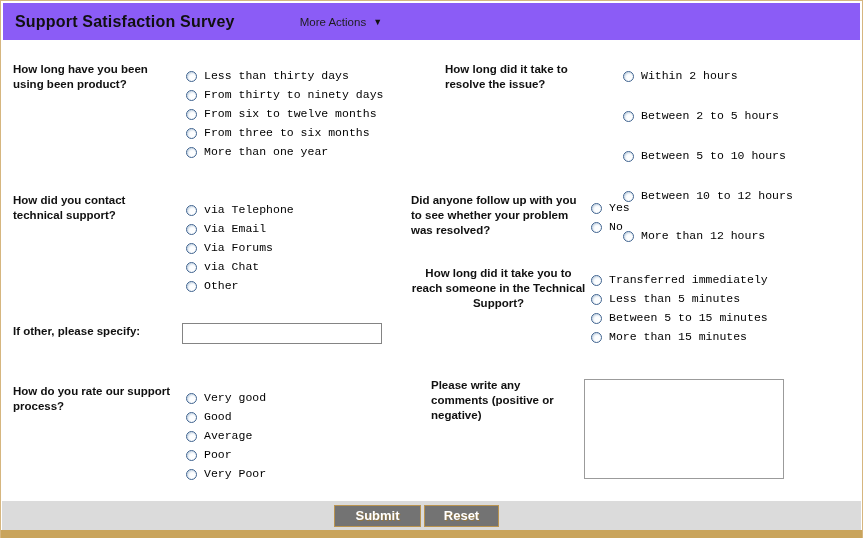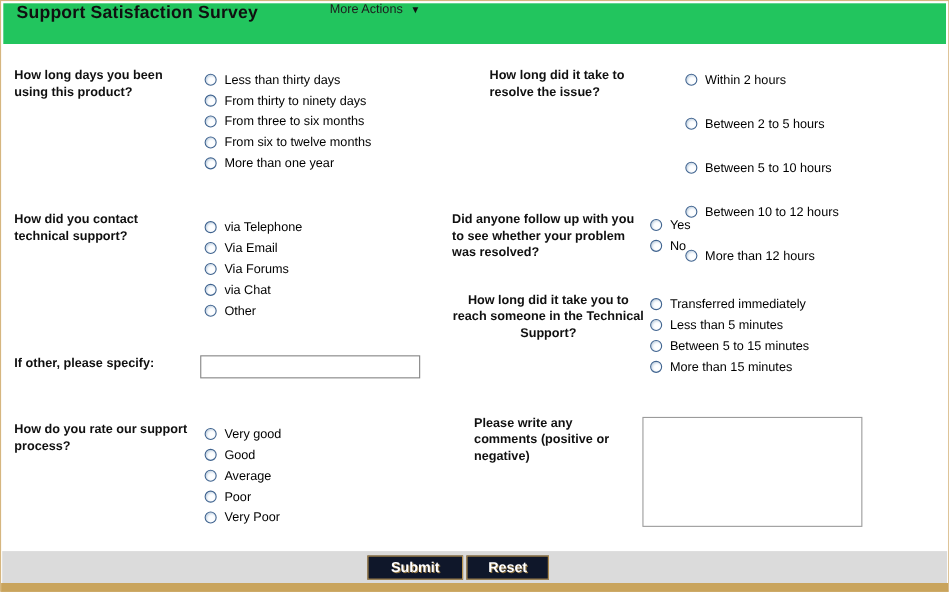--- a/index.html
+++ b/index.html
@@ -11,22 +11,22 @@
     overflow:hidden;
   }
   .page {
     position:absolute; inset:0;
     border:1px solid #D6B67F;
     background:#ffffff;
   }
   
   .header {
     position:absolute; left:2px; right:2px; top:2px; height:37px;
-    background:#22c55e;
-    display:flex; align-items:flex-start;
+    background:#8b5cf6;
+    display:flex; align-items:center;
   }
   .title {
     margin-left:12px;
     font-size:16px; font-weight:bold; color:#101010;
     letter-spacing:.2px;
   }
   .menu {
     margin-left:54px;
     font-size:11.5px; color:#1d1d1d;
     display:flex; align-items:center; gap:7px;
@@ -36,22 +36,22 @@
   .menu .arrow { font-size:9px; color:#111; }
 
   
   .qlabel {
     position:absolute;
     font-size:11.5px; font-weight:bold; color:#101010;
     line-height:15px;
   }
   .opts { position:absolute; display:flex; flex-direction:column; }
   .opt {
-    display:flex; align-items:center; gap:7px;
-    height:19px; cursor:pointer;
+    display:flex; align-items:flex-end; gap:7px;
+    height:19px; cursor:pointer;font-family:Liberation Mono, monospace;
   }
   .radio {
     width:11px; height:11px; flex:0 0 auto;
     border:1px solid #3F638F; border-radius:50%;
     background:#FDFEFF;
     box-shadow: inset 1px 1px 2px #C2D2E2;
   }
   .optlabel { font-size:11.5px; color:#000; white-space:nowrap; }
 
   .textinput {
@@ -70,21 +70,21 @@
   .w175 { width:175px; }
   .w140 { width:140px;margin-left:20px; }
 
   
   .footerband {
     position:absolute; left:1px; right:1px; top:500px; height:29px;
     background:#DBDBDB;
   }
   .btn {
     position:absolute; top:504px; height:22px;
-    background:#0f172a; border:1px solid #BA9450;
+    background:#737373; border:1px solid #BA9450;
     color:#fff; font-weight:bold; font-size:13px;
     font-family:"Liberation Sans", sans-serif;
     text-shadow:1px 1px 0 #91满7642;
     text-shadow:1px 1px 0 #917642;
     cursor:pointer; line-height:20px; text-align:center;
   }
   .btn-submit { left:333px; width:87px; }
   .btn-reset  { left:423px; width:75px; }
   .bottombar {
     position:absolute; left:0; right:0; top:529px; height:8px;
@@ -97,37 +97,37 @@
 <div class="page">
 
   <div class="header">
     <div class="title">Support Satisfaction Survey</div>
     <div class="menu">
       <span>More Actions</span>
       <span class="arrow">▼</span>
     </div>
   </div>
 
-  <div class="qlabel w165" style="left:12px; top:61px;">How long days you been using this product?</div>
+  <div class="qlabel w165" style="left:12px; top:61px;">How long have you been using been product?</div>
   <div class="opts" style="left:185px; top:62px;">
       <label class="opt">
         <span class="radio"></span>
         <span class="optlabel">Less than thirty days</span>
       </label>
       <label class="opt">
         <span class="radio"></span>
         <span class="optlabel">From thirty to ninety days</span>
       </label>
       <label class="opt">
         <span class="radio"></span>
+        <span class="optlabel">From six to twelve months</span>
+      </label>
+      <label class="opt">
+        <span class="radio"></span>
         <span class="optlabel">From three to six months</span>
-      </label>
-      <label class="opt">
-        <span class="radio"></span>
-        <span class="optlabel">From six to twelve months</span>
       </label>
       <label class="opt">
         <span class="radio"></span>
         <span class="optlabel">More than one year</span>
       </label>
     </div>
 
   <div class="qlabel w165" style="left:410px; top:61px;margin-left:34px;">How long did it take to resolve the issue?</div>
   <div class="opts" style="left:622px; top:62px;gap:21px;">
       <label class="opt">

